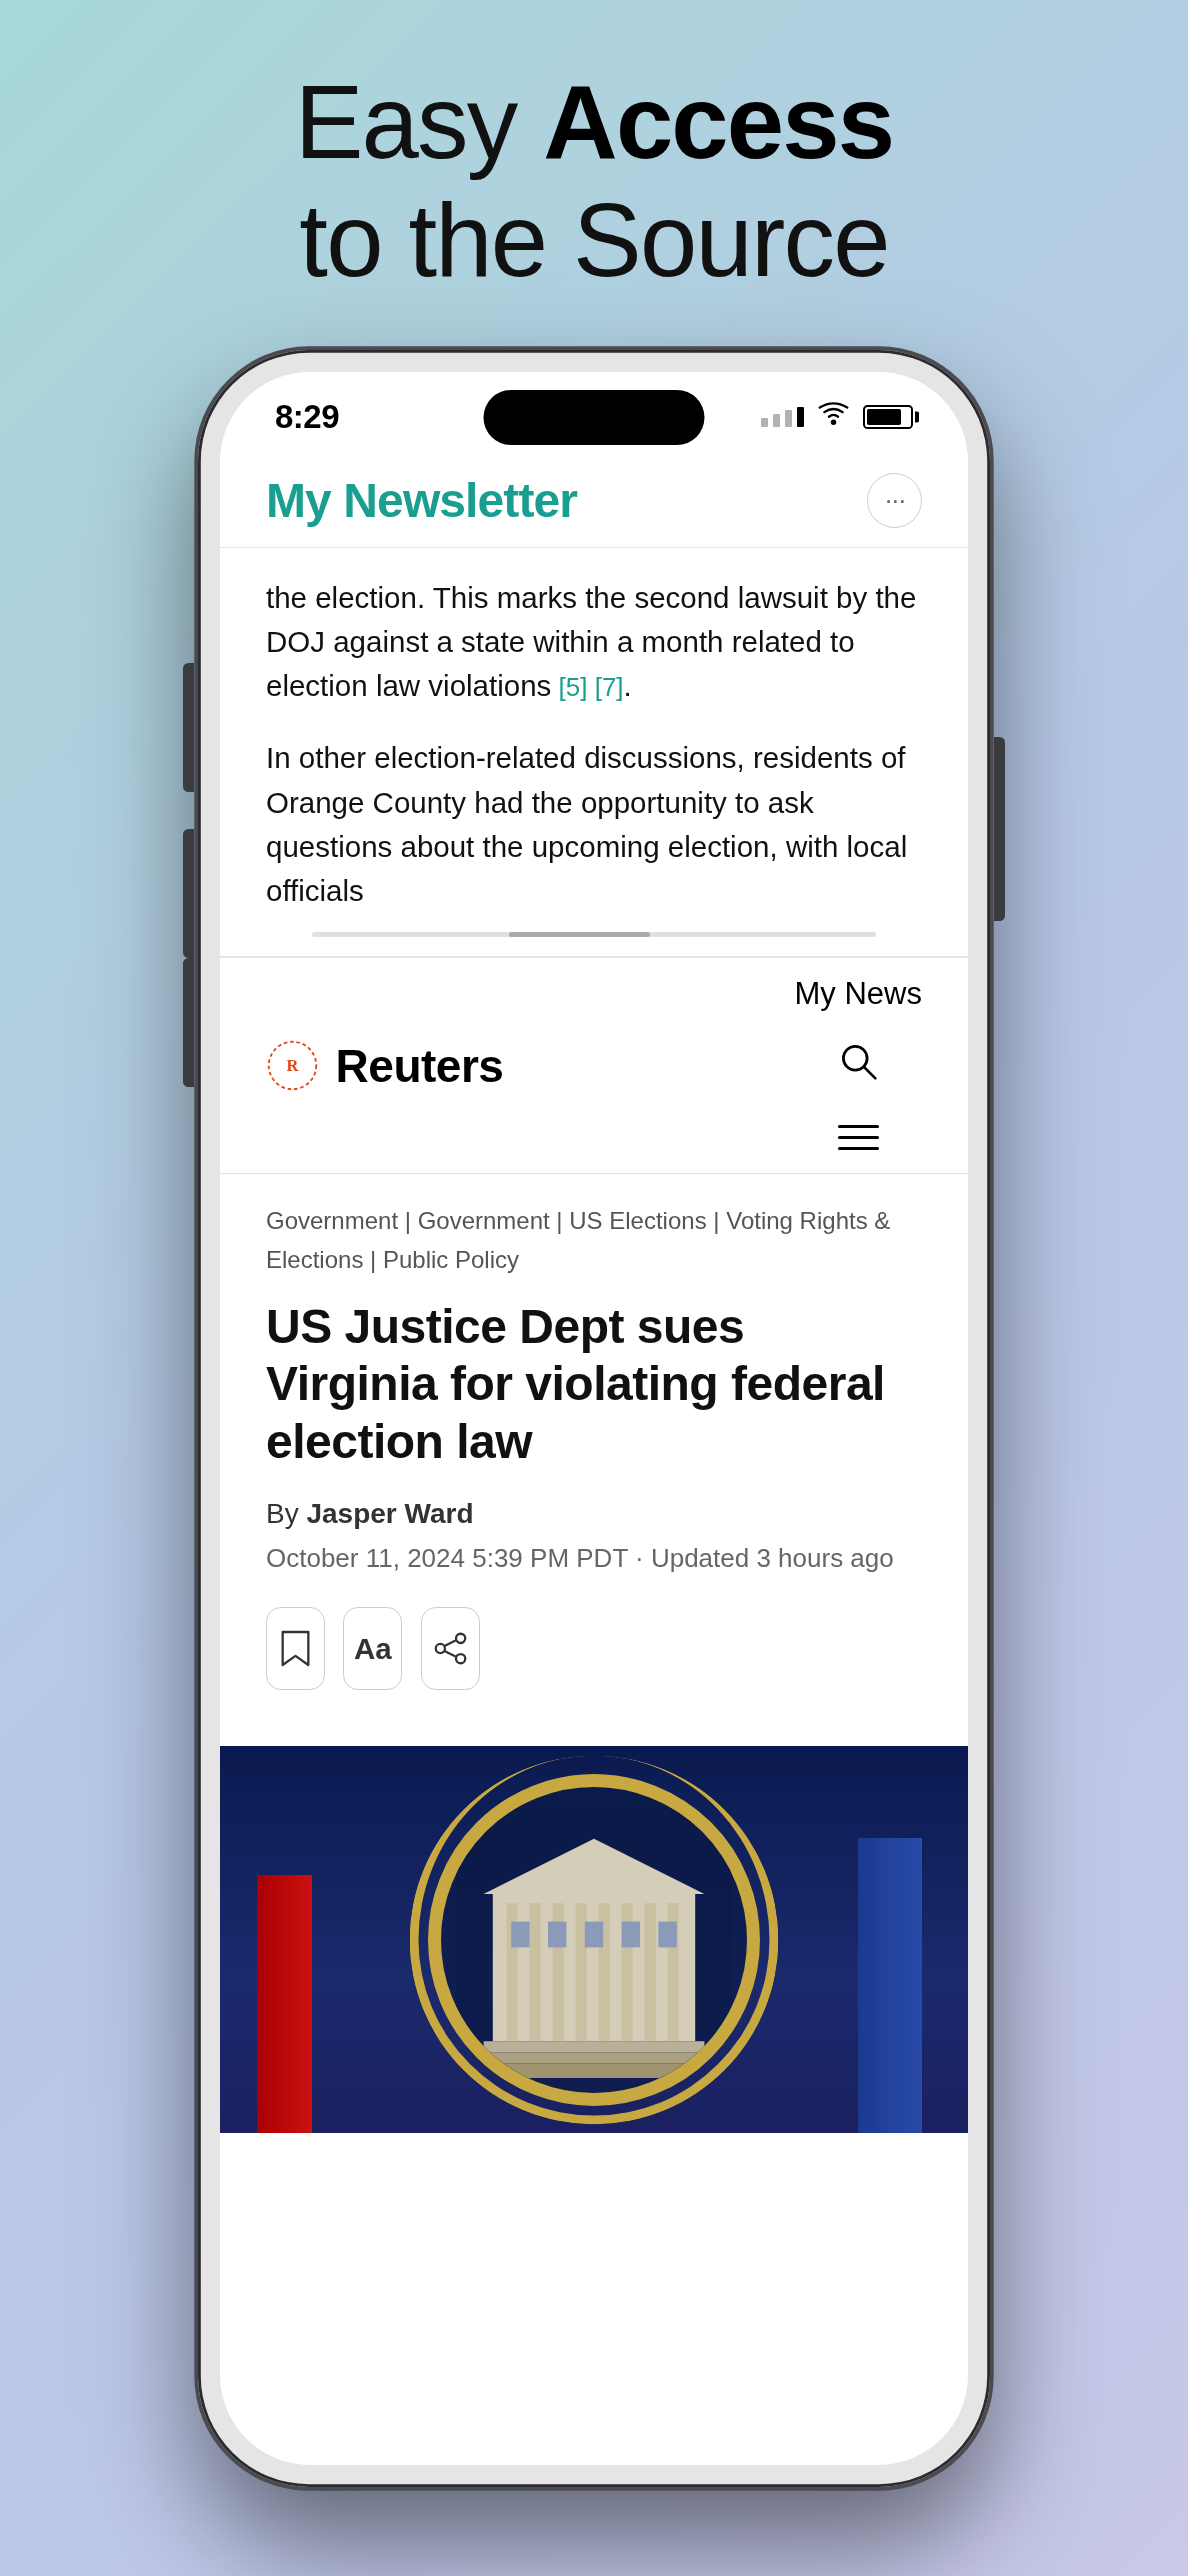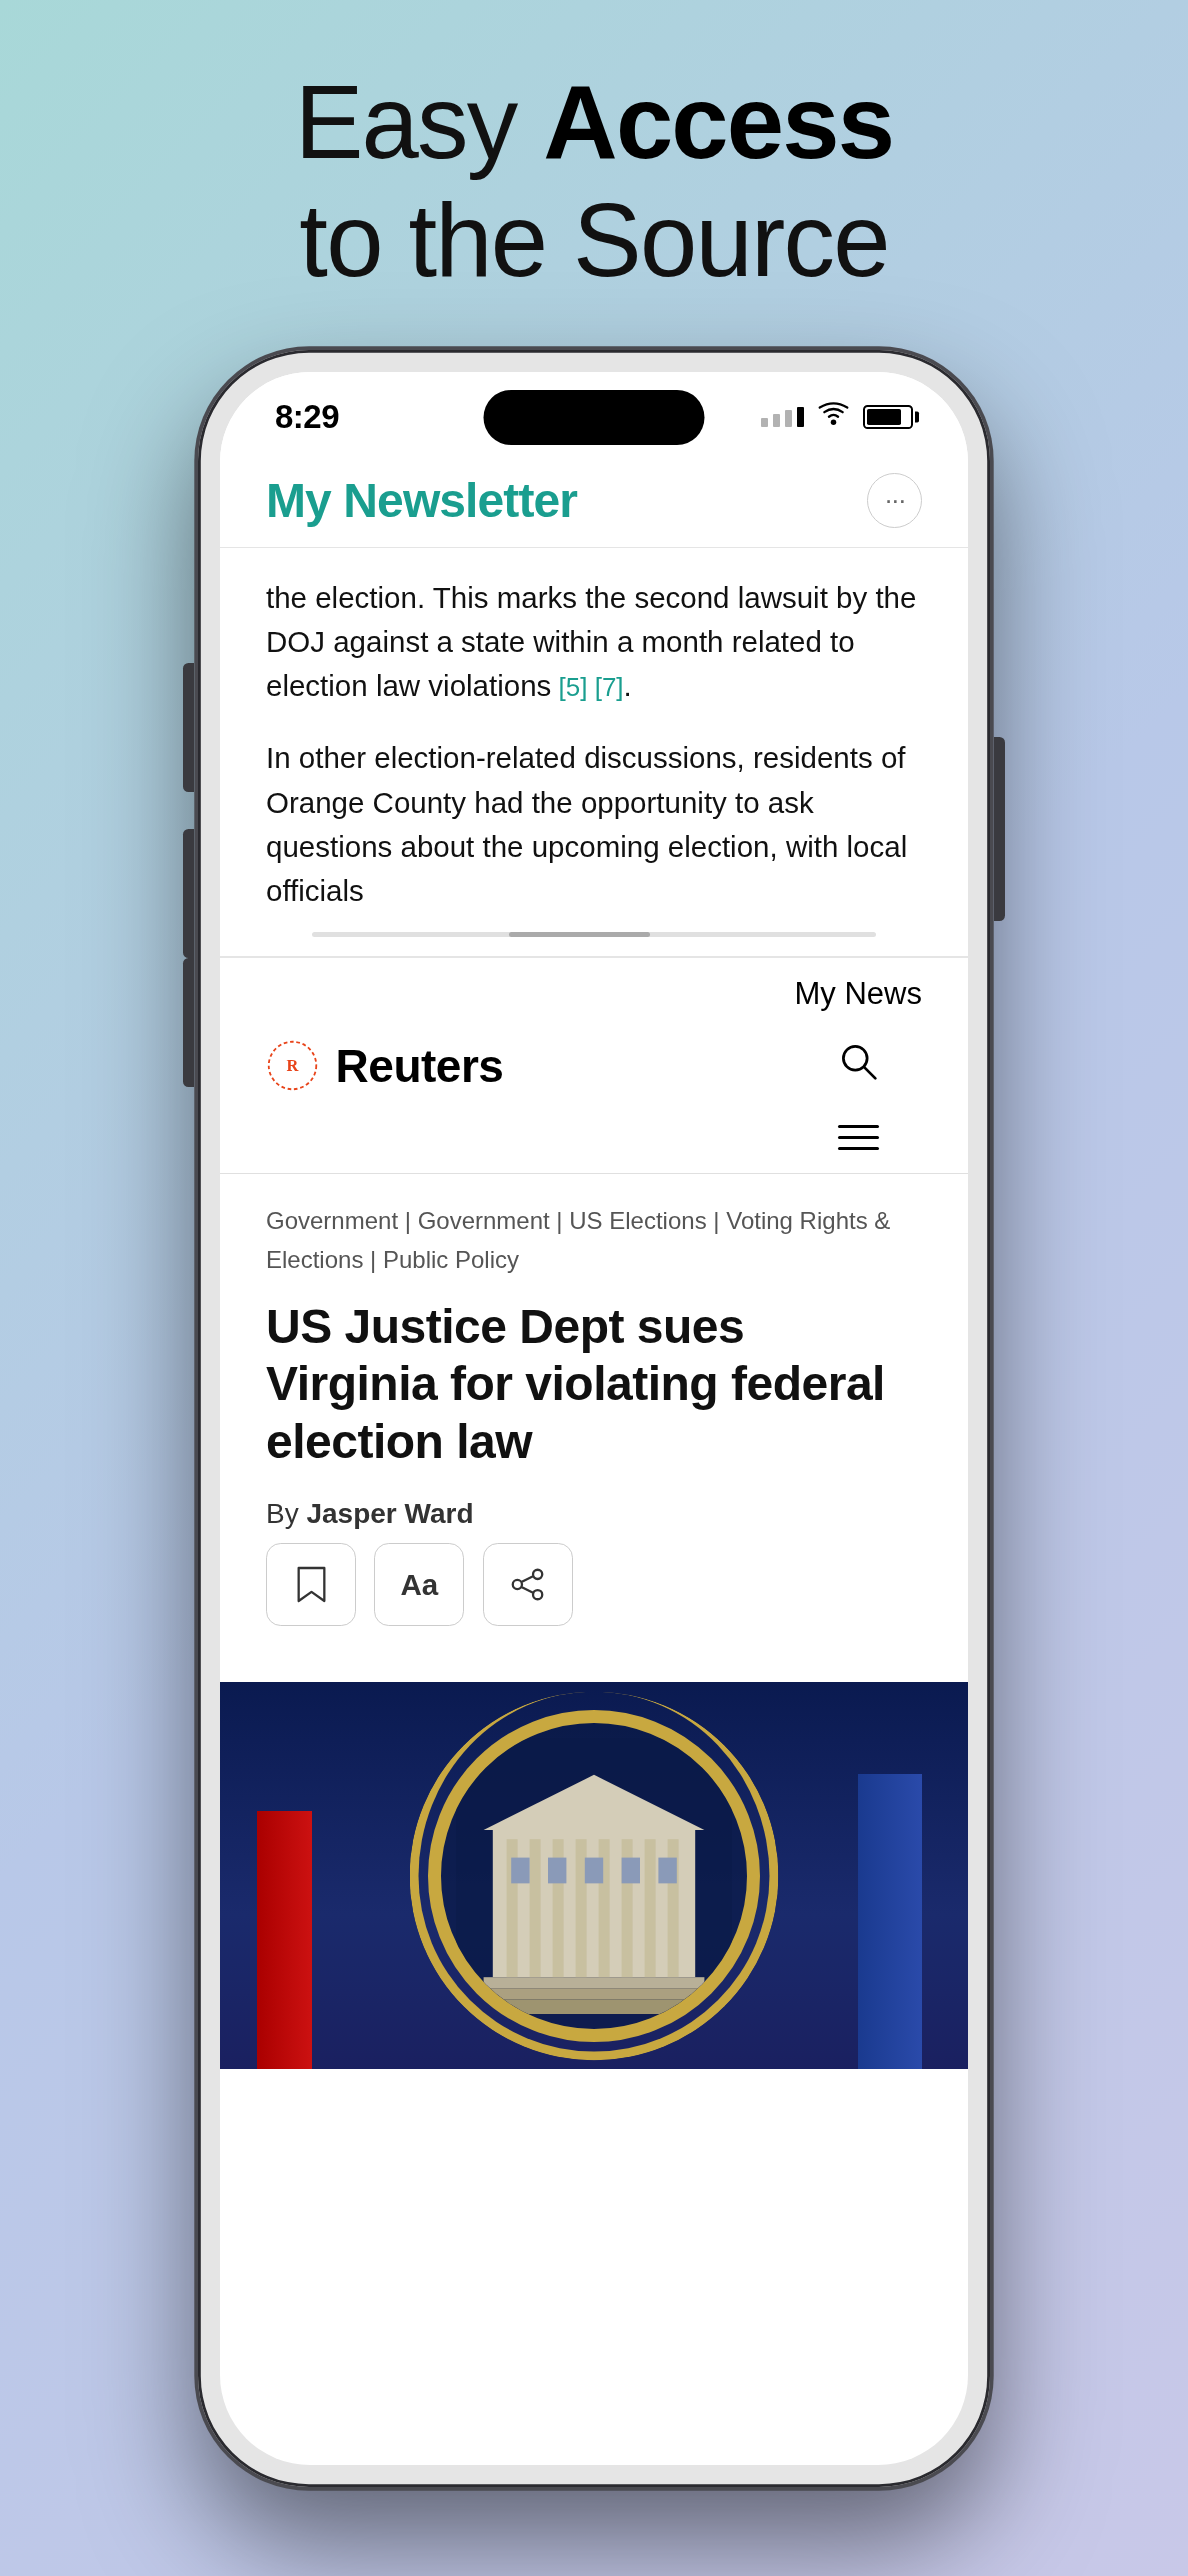--- a/index.html
+++ b/index.html
@@ -330,21 +330,21 @@
       margin-bottom: 33px;
     }
 
     .article-actions {
       display: flex;
       gap: 18.4px;
       margin-bottom: 28px;
     }
 
     .action-btn {
-      width: 90px;
+      width: 59px;
       height: 83px;
       border: 1.8px solid #ccc;
       border-radius: 14.7px;
       display: flex;
       align-items: center;
       justify-content: center;
       background: #fff;
       cursor: pointer;
       font-size: 33px;
     }
@@ -464,20 +464,21 @@
           </div>
         </div>
       </div>
 
       <div class="article-section">
         <div class="article-categories">Government | Government | US Elections | Voting Rights &amp; Elections | Public Policy</div>
         <h1 class="article-title">US Justice Dept sues Virginia for violating federal election law</h1>
         <div class="article-author">
           <span>By </span><strong>Jasper Ward</strong>
         </div>
+        <div class="article-date">October 11, 2024 5:39 PM PDT · Updated 3 hours ago</div>
         <div class="article-actions">
           <button class="action-btn">
             <svg width="33" height="37" viewBox="0 0 36 40">
               <path d="M4 2 L32 2 L32 38 L18 28 L4 38 Z" fill="none" stroke="#333" stroke-width="2.5" stroke-linejoin="round"></path>
             </svg>
           </button>
           <button class="action-btn">
             <span style="font-size:29.5px;font-weight:600;color:#333;">Aa</span>
           </button>
           <button class="action-btn">

